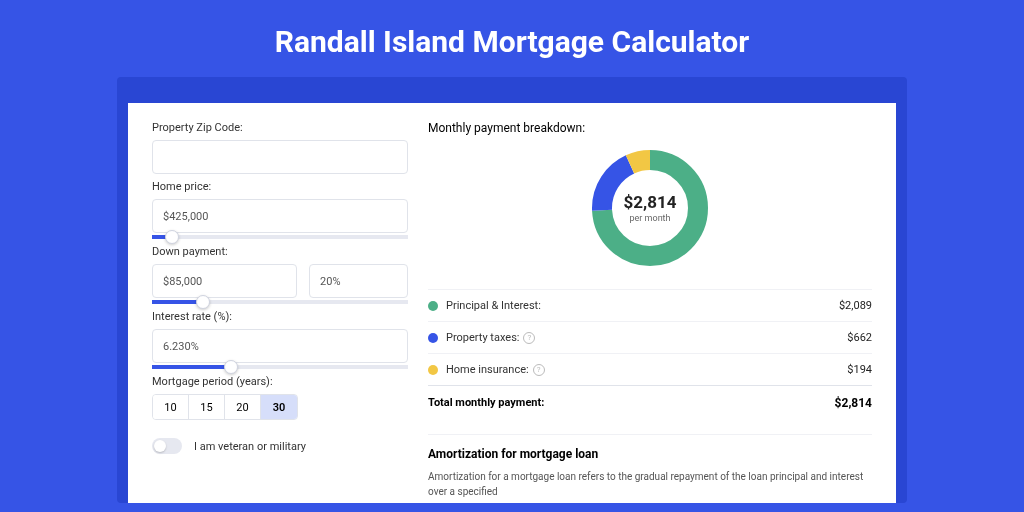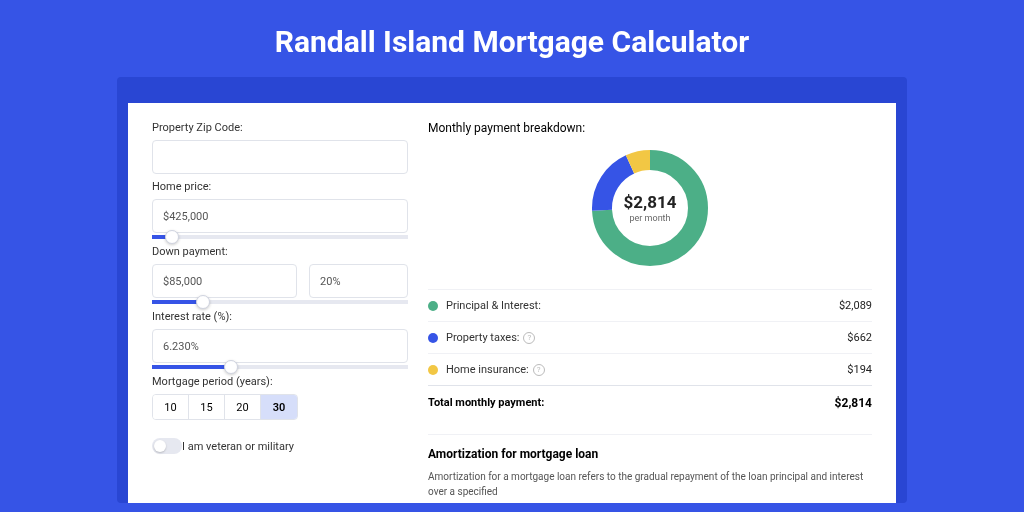--- a/index.html
+++ b/index.html
@@ -15,21 +15,21 @@
 .slider{height:4px;background:#e6e8f0;position:relative;margin-top:2px}
 .slider .fill{position:absolute;height:100%;background:#3654e6;left:0}
 .slider .thumb{position:absolute;width:14px;height:14px;border-radius:50%;background:#fff;border:1px solid #d0d4e0;box-shadow:0 1px 3px rgba(0,0,0,.2);top:-5px;transform:translateX(-50%)}
 .row{display:flex;gap:12px}
 .row .in:first-child{flex:1.6}
 .row .in:last-child{flex:1}
 .periods{display:flex;gap:0;border:1px solid #e0e3ea;border-radius:4px;overflow:hidden;width:max-content}
 .period{width:36px;height:24px;font-size:11px;background:#fff;border:none;cursor:pointer;border-right:1px solid #e0e3ea}
 .period:last-child{border-right:none}
 .period.active{background:#d6defa;font-weight:600}
-.toggle-row{display:flex;align-items:center;gap:0;margin-top:18px}
+.toggle-row{display:flex;align-items:center;gap:12px;margin-top:18px}
 .toggle{width:30px;height:16px;background:#e6e8f0;border-radius:10px;position:relative}
 .toggle::after{content:"";position:absolute;width:12px;height:12px;border-radius:50%;background:#fff;left:2px;top:2px;box-shadow:0 1px 2px rgba(0,0,0,.2)}
 .tgl-lbl{font-size:11px;color:#333}
 .sect-title{font-size:12px;font-weight:400;margin-bottom:4px}
 .donut-wrap{display:flex;justify-content:center;margin:8px 0 16px}
 .legend{margin-top:8px}
 .leg-row{display:flex;align-items:center;padding:9px 0;border-top:1px solid #f0f1f5}
 .leg-row:first-child{border-top:1px solid #f0f1f5}
 .dot{width:10px;height:10px;border-radius:50%;margin-right:8px;flex:0 0 10px}
 .leg-label{font-size:11px;color:#333;flex:1;display:flex;align-items:center;gap:4px}

